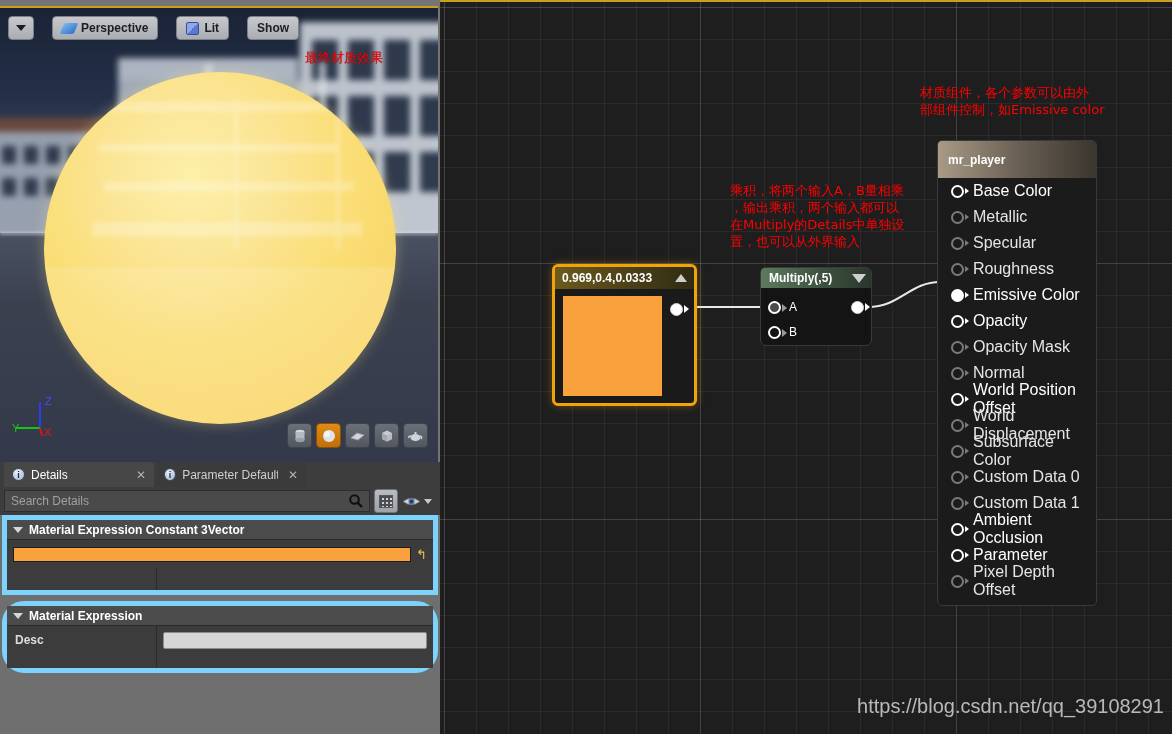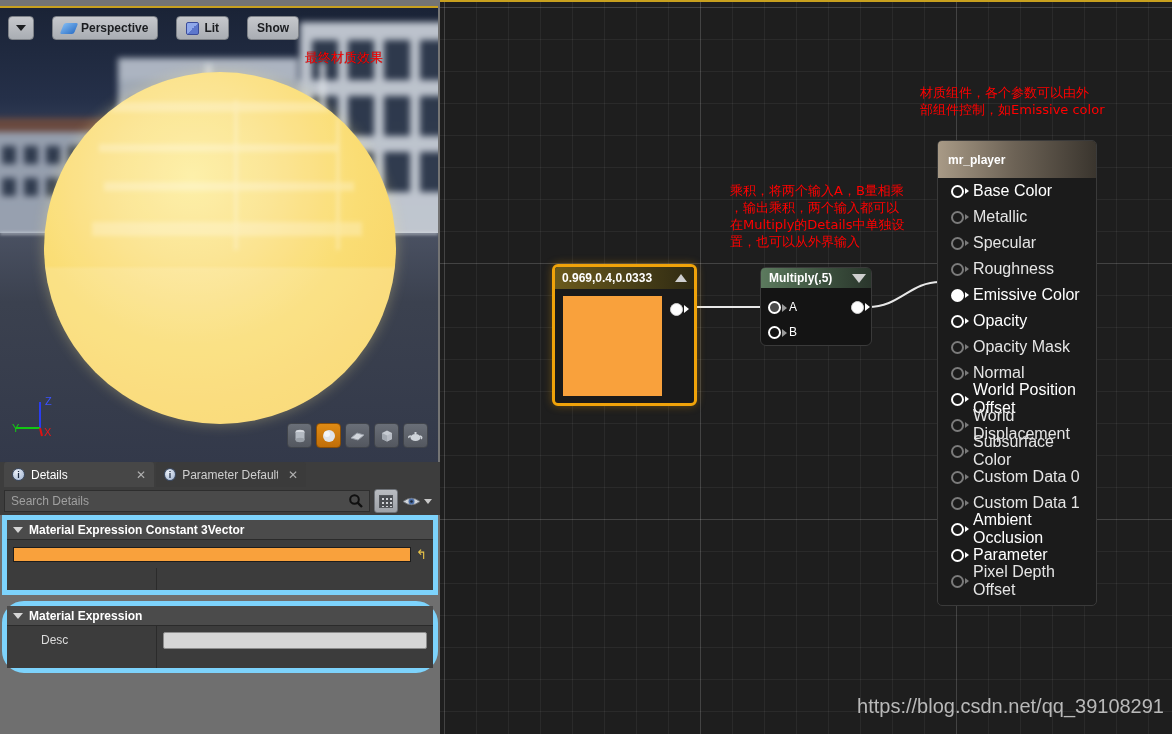--- a/index.html
+++ b/index.html
@@ -494,21 +494,21 @@
             <div style="width:150px;border-right:1px solid #2b2b2b;height:100%;"></div>
           </div>
         </div>
 
         <div class="prop-block" style="margin-top:6px;border-radius:22px;">
           <div class="cat-hdr">
             <span class="tri-open"></span>
             <span>Material Expression</span>
           </div>
           <div class="prop-row" style="height:28px;">
-            <div class="prop-name" style="padding-left:34px;">
+            <div class="prop-name" style="padding-left:8px;font-weight:bold;">
               <span>Desc</span>
             </div>
             <div class="prop-val">
               <div id="desc-input"></div>
             </div>
           </div>
           <div style="height:14px;background:#3c3c3c;display:flex;">
             <div style="width:150px;border-right:1px solid #2b2b2b;height:100%;"></div>
           </div>
         </div>

